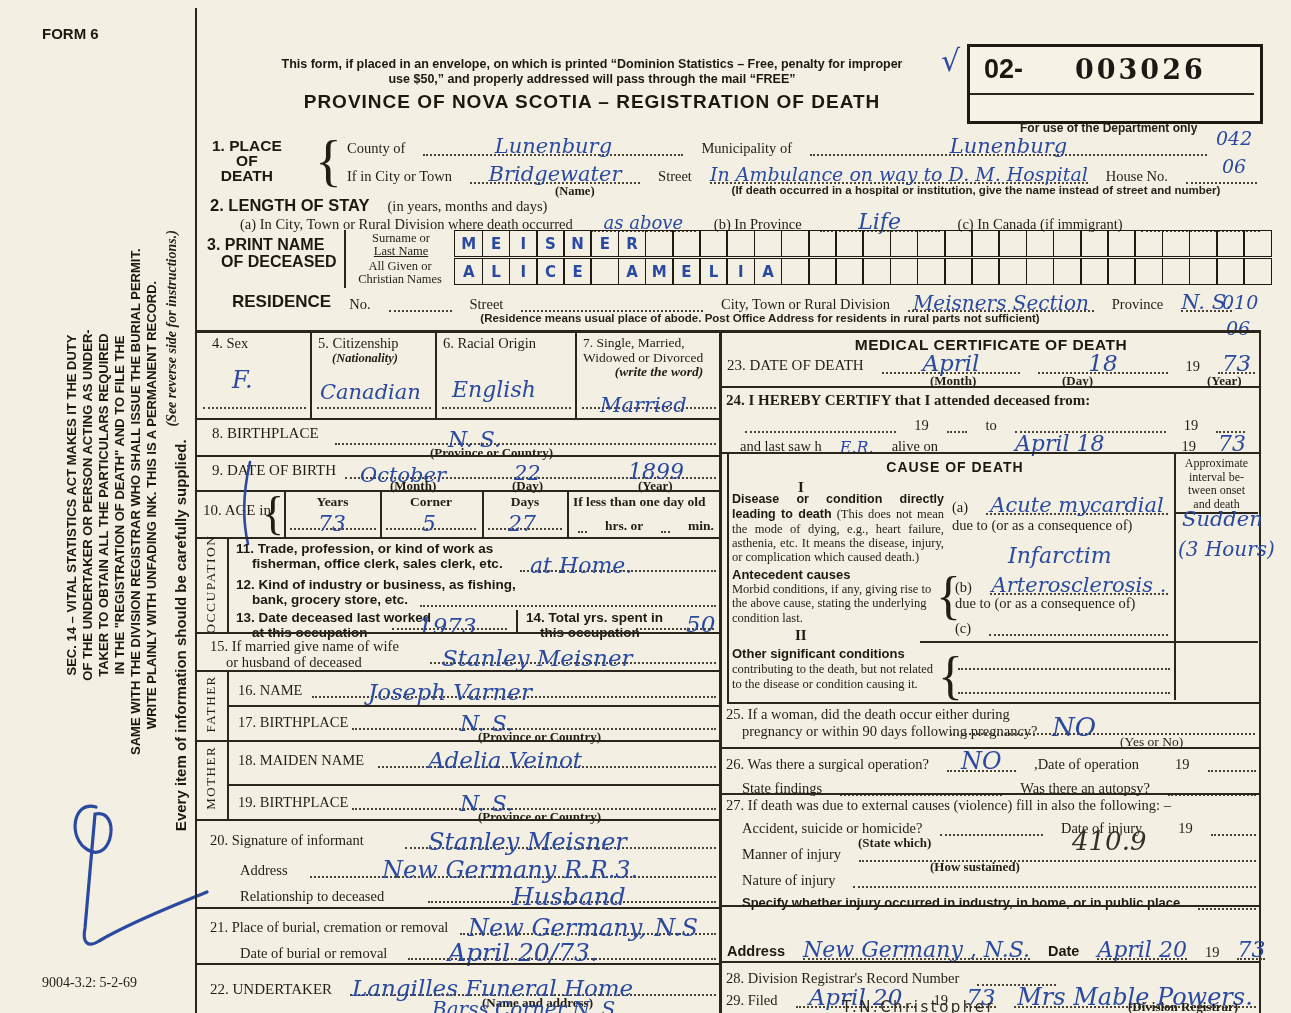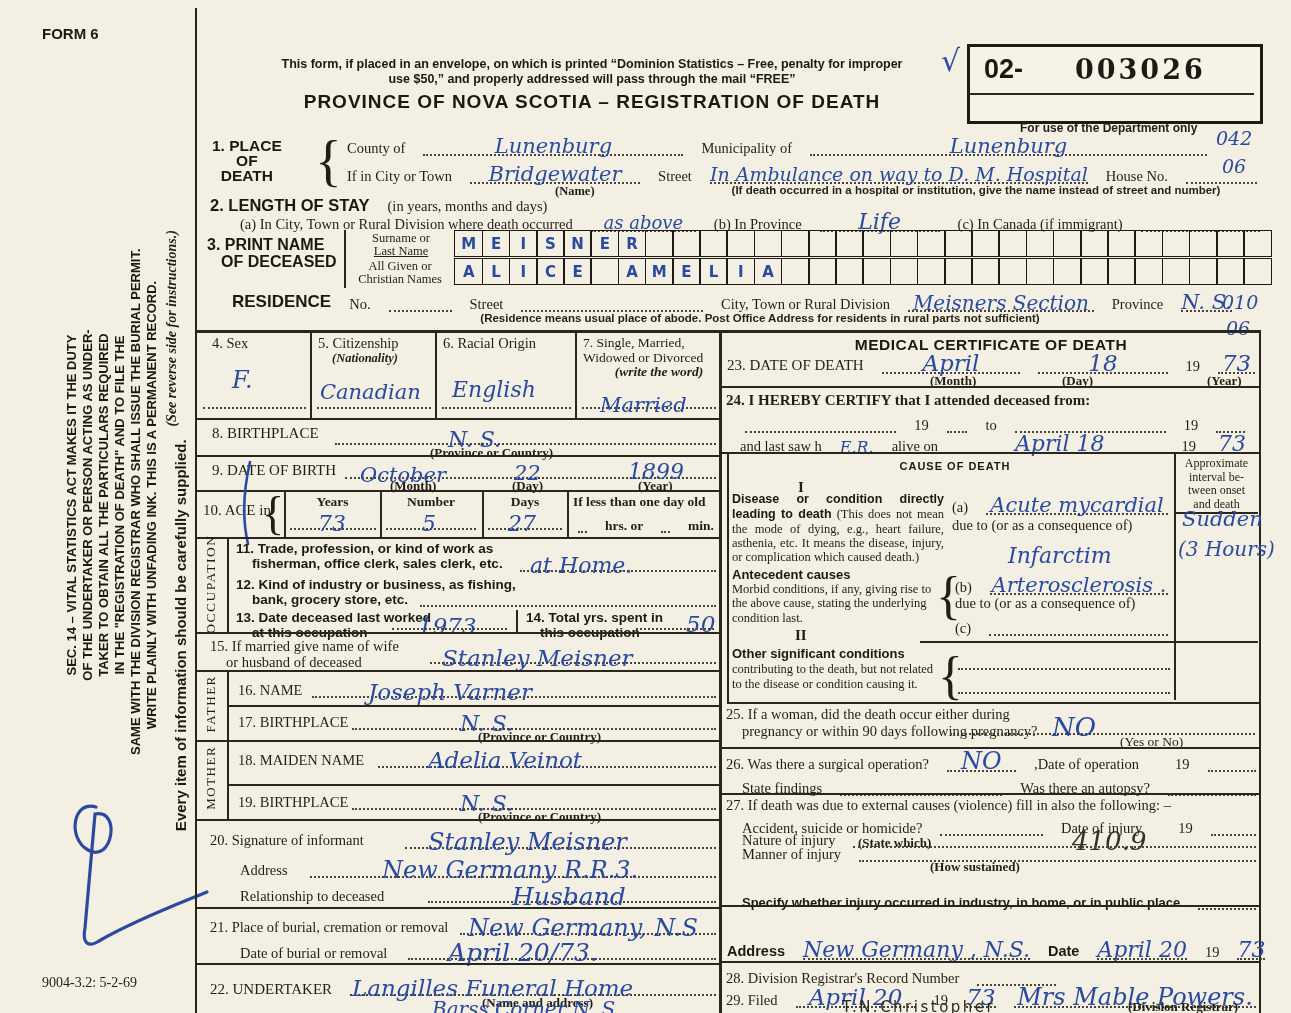--- a/index.html
+++ b/index.html
@@ -252,21 +252,21 @@
   <div class="abs serif" style="left:203px;top:503px;font-size:15px;">10. AGE in</div>
   <svg class="abs" style="left:236px;top:458px;" width="24" height="92">
     <path d="M 14 4 C 8 30 6 60 12 86" fill="none" stroke="#2a4aa0" stroke-width="2.6" stroke-linecap="round"></path>
   </svg>
   <div class="abs brace" style="left:262px;top:491px;font-size:46px;">{</div>
   <div class="vl" style="left:284px;top:490px;height:47px;"></div>
   <div class="vl" style="left:380px;top:490px;height:47px;"></div>
   <div class="vl" style="left:482px;top:490px;height:47px;"></div>
   <div class="vl" style="left:567px;top:490px;height:47px;"></div>
   <div class="abs serif" style="left:285px;top:495px;width:95px;text-align:center;font-weight:700;font-size:13.5px;">Years</div>
-  <div class="abs serif" style="left:381px;top:495px;width:100px;text-align:center;font-weight:700;font-size:13.5px;">Number</div>
+  <div class="abs serif" style="left:381px;top:495px;width:100px;text-align:center;font-weight:700;font-size:13.5px;">Corner</div>
   <div class="abs serif" style="left:483px;top:495px;width:84px;text-align:center;font-weight:700;font-size:13.5px;">Days</div>
   <div class="dl" style="left:290px;top:528px;width:86px;"></div>
   <div class="dl" style="left:386px;top:528px;width:90px;"></div>
   <div class="dl" style="left:488px;top:528px;width:74px;"></div>
   <div class="abs hw" style="left:318px;top:516px;font-size:22px;">73</div>
   <div class="abs hw" style="left:422px;top:516px;font-size:22px;">5</div>
   <div class="abs hw" style="left:508px;top:516px;font-size:22px;">27</div>
   <div class="abs serif" style="left:573px;top:495px;font-weight:700;font-size:13.5px;">If less than one day old</div>
   <div class="row" style="left:578px;top:513px;width:136px;">
     <span class="fill" style="width:34px;"></span>
@@ -407,21 +407,21 @@
 
   <div class="abs" style="left:727px;top:452px;width:530px;height:248px;border:2.5px solid #2b261d;"></div>
   <div class="vl" style="left:1174px;top:452px;height:248px;"></div>
   <div class="abs serif" style="left:1176px;top:457px;width:81px;text-align:center;font-size:12px;line-height:13.5px;">
     <div>Approximate</div>
     <div>interval be-</div>
     <div>tween onset</div>
     <div>and death</div>
   </div>
   <div class="hl" style="left:1174px;top:512px;width:84px;height:1.5px;"></div>
-  <div class="abs sb" style="left:740px;top:460px;width:430px;text-align:center;font-size:11px;letter-spacing:1px;">CAUSE OF DEATH</div>
+  <div class="abs sb" style="left:740px;top:460px;width:430px;text-align:center;font-size:14px;letter-spacing:1px;">CAUSE OF DEATH</div>
   <div class="abs serif" style="left:798px;top:480px;font-size:15px;font-weight:700;">I</div>
   <div class="abs" style="left:732px;top:492px;width:212px;font-size:12.5px;line-height:14px;text-align:justify;">
     <span class="sb" style="font-size:12.5px;white-space:normal;">Disease or condition directly leading to death</span>
     <span class="serif" style="font-size:12.5px;white-space:normal;">(This does not mean the mode of dying, e.g., heart failure, asthenia, etc. It means the disease, injury, or complication which caused death.)</span>
   </div>
   <div class="row" style="left:952px;top:495px;width:216px;">
     <span class="serif">(a)</span>
     <span class="fill" style="flex:1;">
         <span class="hw" style="font-size:21px;">Acute mycardial</span>
       </span>
@@ -492,21 +492,21 @@
     <span class="serif">19</span>
     <span class="fill" style="width:52px;"></span>
   </div>
   <div class="abs serif" style="left:858px;top:836px;font-size:13px;font-weight:700;">(State which)</div>
   <div class="row" style="left:742px;top:842px;width:514px;">
     <span class="serif">Manner of injury</span>
     <span class="fill" style="flex:1;"></span>
   </div>
   <div class="abs hwd" style="left:1072px;top:832px;font-size:26px;">410.9</div>
   <div class="abs serif" style="left:930px;top:860px;font-size:13px;font-weight:700;">(How sustained)</div>
-  <div class="row" style="left:742px;top:828px;width:514px;">
+  <div class="row" style="left:742px;top:868px;width:514px;">
     <span class="serif">Nature of injury</span>
     <span class="fill" style="flex:1;"></span>
   </div>
   <div class="row" style="left:742px;top:890px;width:514px;">
     <span class="sb" style="font-size:13px;">Specify whether injury occurred in industry, in home, or in public place</span>
     <span class="fill" style="flex:1;"></span>
   </div>
   <div class="hl" style="left:720px;top:905px;width:541px;"></div>
 
   <div class="row" style="left:727px;top:940px;width:530px;">

